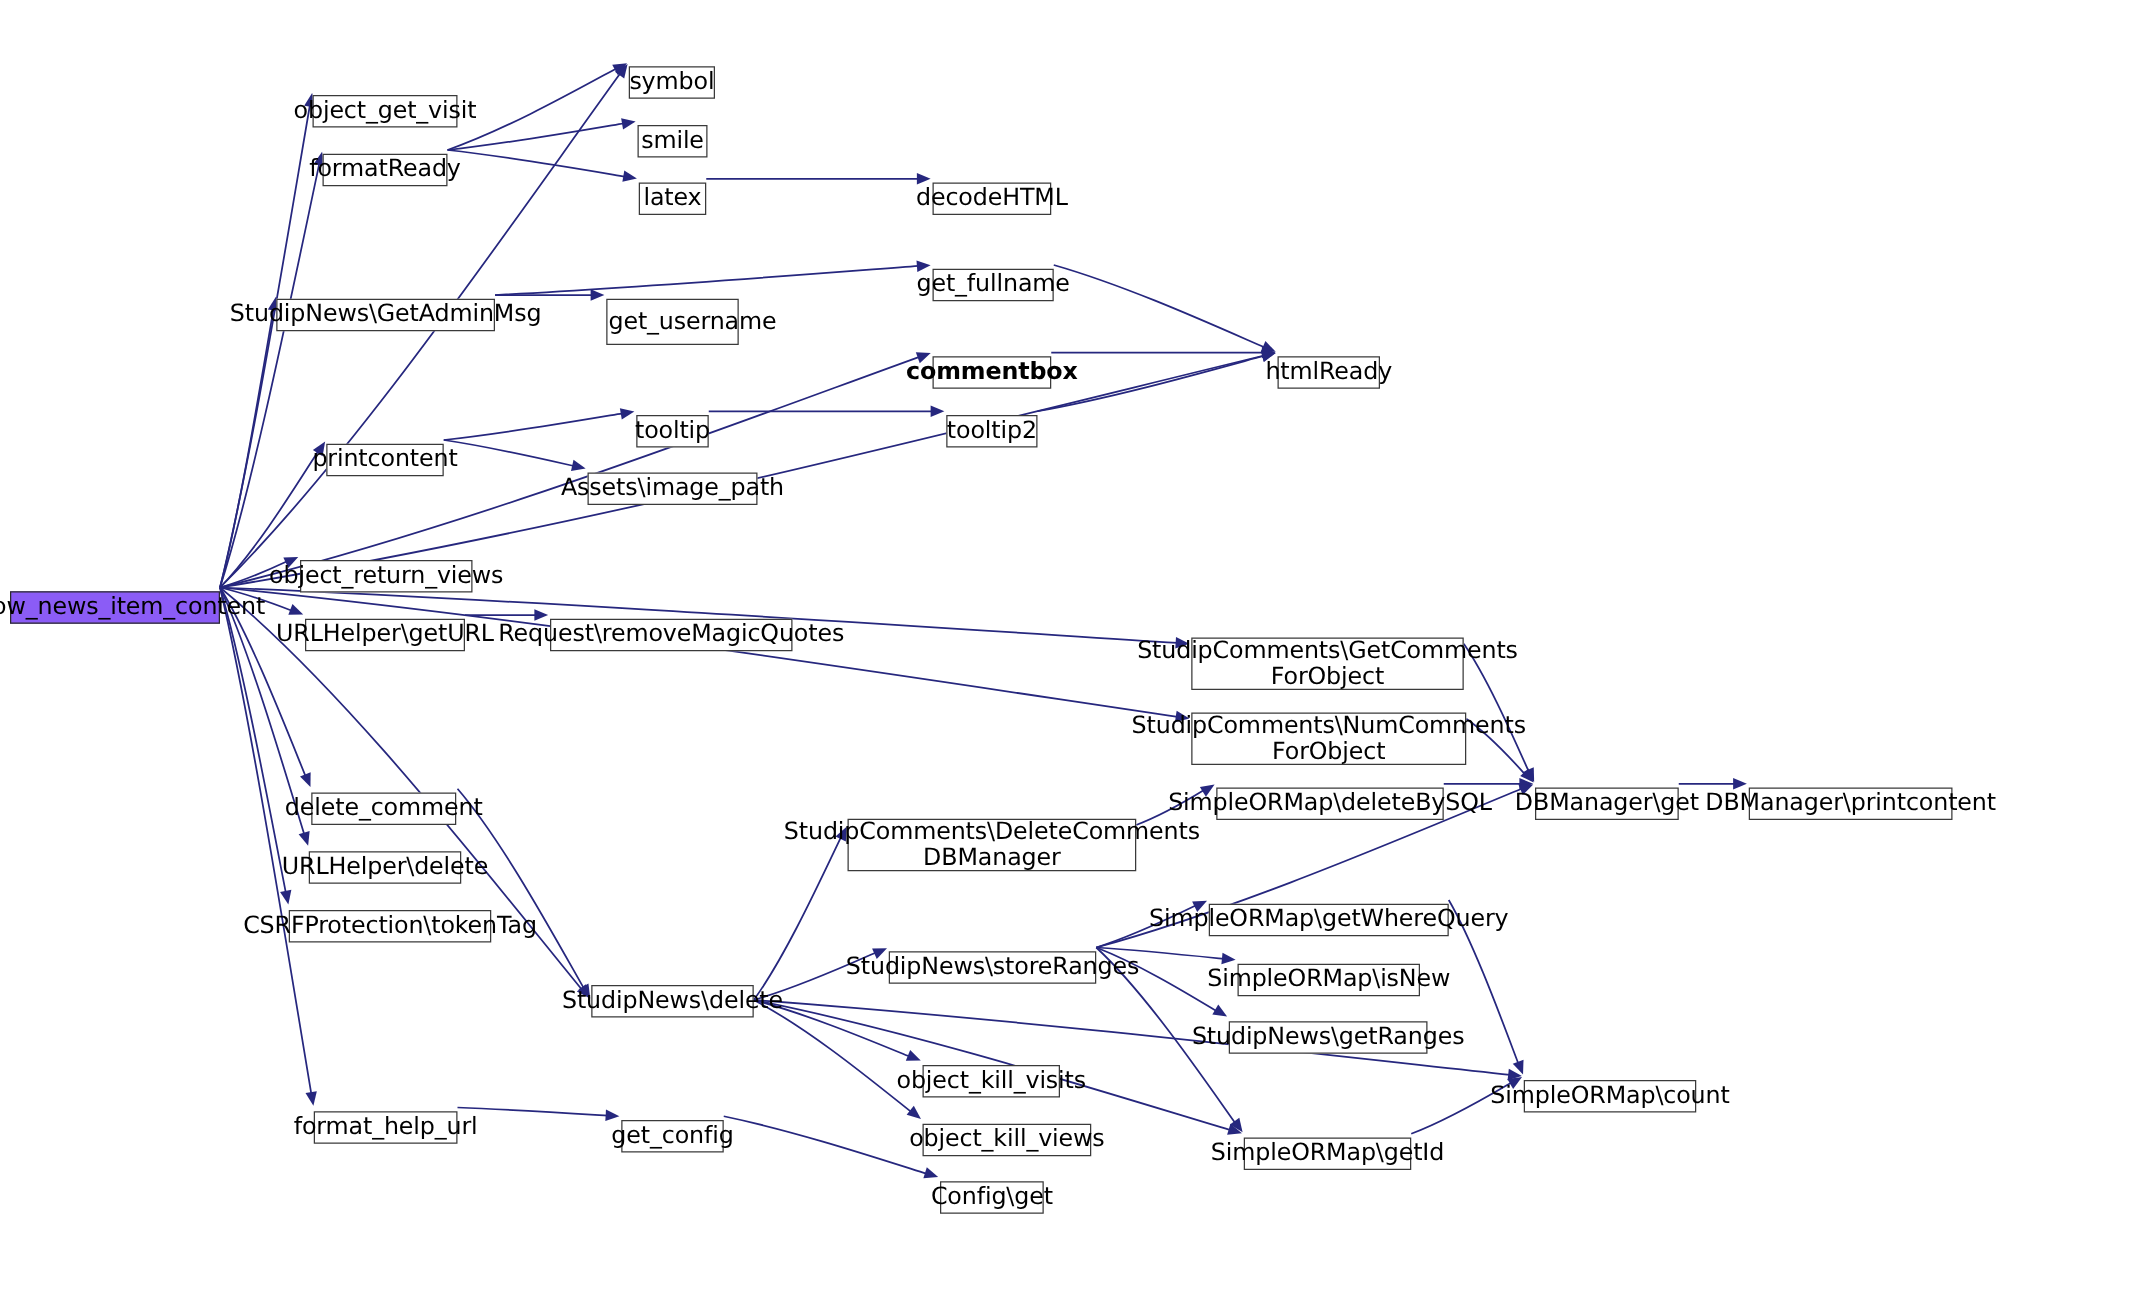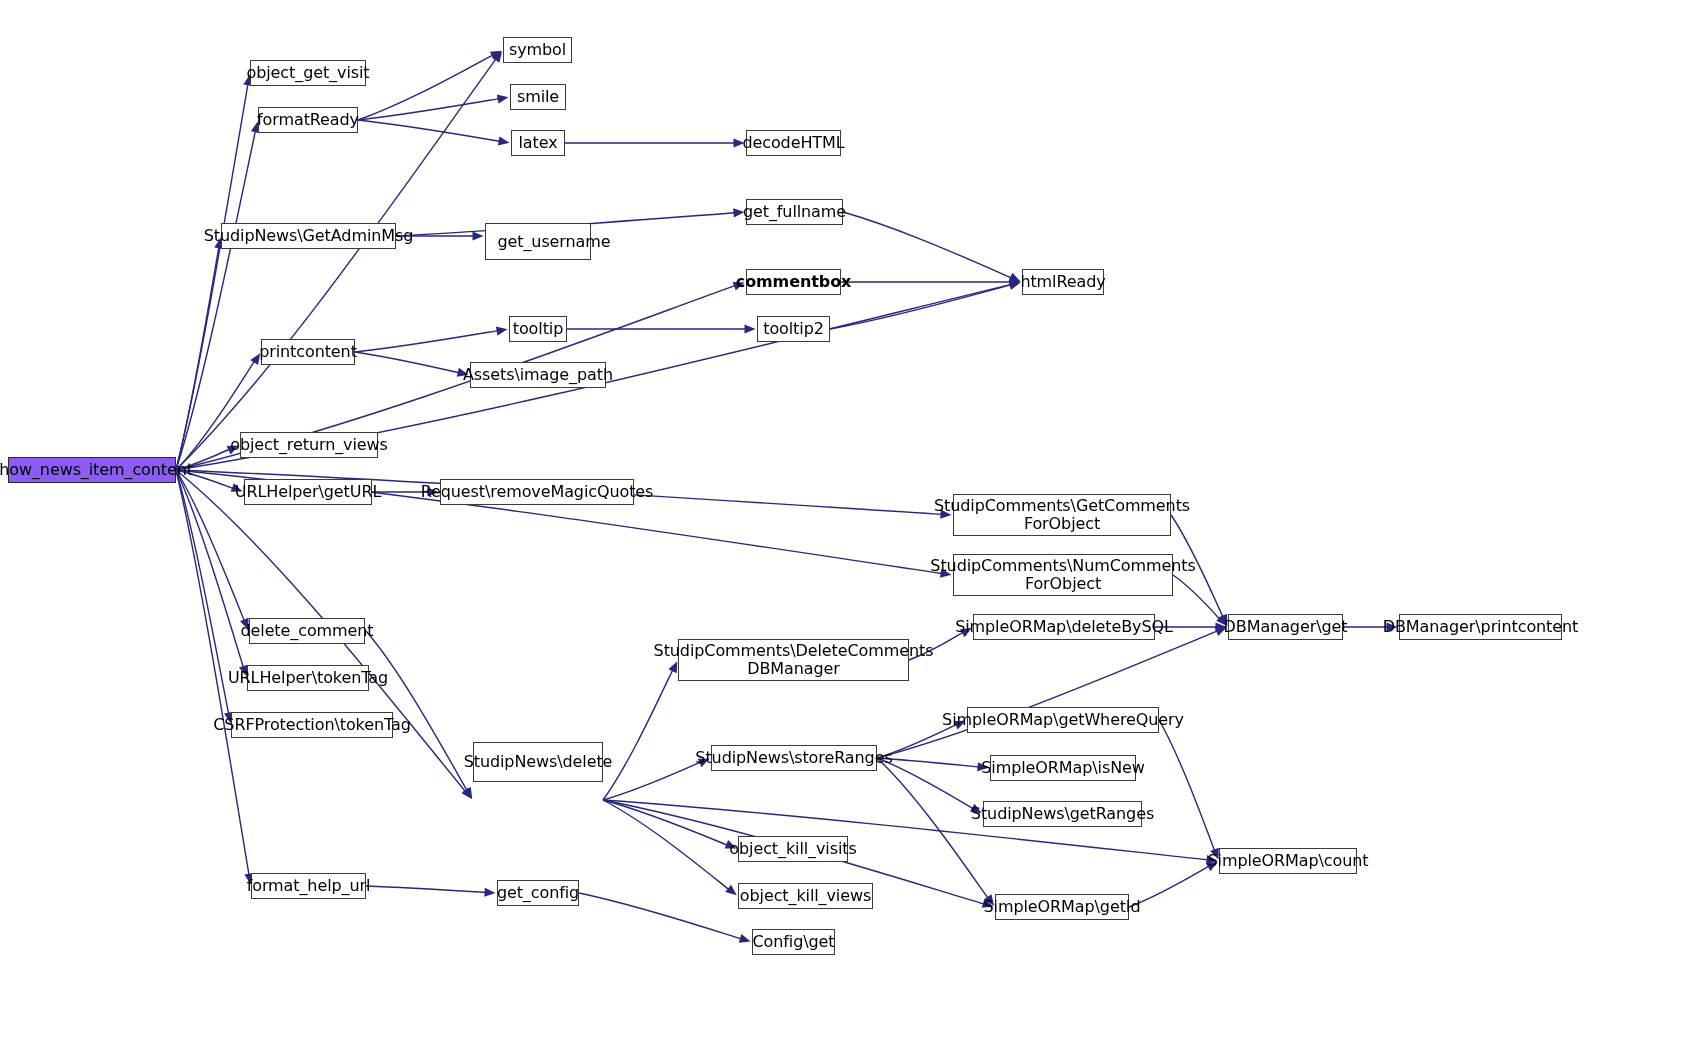--- a/index.html
+++ b/index.html
@@ -24,25 +24,26 @@
   .node {
     position: absolute;
     box-sizing: border-box;
     border: 1px solid #3a3a3a;
     background: #ffffff;
     color: #000000;
     display: flex;
     align-items: center;
     justify-content: center;
     text-align: center;
-    font-size: 16px;
+    font-size: 19px;
     line-height: 1.12;
     white-space: pre-line;
     letter-spacing: -0.1px;
     z-index: 5;
+    margin-top: 16px;
   }
   .node.root {
     background: #8b5cf6;
     border: 1px solid #2b2b2b;
   }
   .edge {
     fill: none;
     stroke: #26277e;
     stroke-width: 1.4px;
   }
@@ -180,26 +181,26 @@
       <div class="node" style="left: 953px; top: 494px; width: 218px; height: 42px;">StudipComments\GetComments
 ForObject</div>
       <div class="node" style="left: 953px; top: 554px; width: 220px; height: 42px;">StudipComments\NumComments
 ForObject</div>
       <div class="node" style="left: 973px; top: 614px; width: 182px; height: 26px;">SimpleORMap\deleteBySQL</div>
       <div class="node" style="left: 1228px; top: 614px; width: 115px; height: 26px;">DBManager\get</div>
       <div class="node" style="left: 1399px; top: 614px; width: 163px; height: 26px;">DBManager\printcontent</div>
       <div class="node" style="left: 249px; top: 618px; width: 116px; height: 26px;">delete_comment</div>
       <div class="node" style="left: 678px; top: 639px; width: 231px; height: 42px;">StudipComments\DeleteComments
 DBManager</div>
-      <div class="node" style="left: 247px; top: 665px; width: 122px; height: 26px;">URLHelper\tokenTag</div>
+      <div class="node" style="left: 247px; top: 665px; width: 122px; height: 26px;">URLHelper\delete</div>
       <div class="node" style="left: 967px; top: 707px; width: 192px; height: 26px;">SimpleORMap\getWhereQuery</div>
       <div class="node" style="left: 231px; top: 712px; width: 162px; height: 26px;">CSRFProtection\tokenTag</div>
       <div class="node" style="left: 711px; top: 745px; width: 166px; height: 26px;">StudipNews\storeRanges</div>
       <div class="node" style="left: 990px; top: 755px; width: 146px; height: 26px;">SimpleORMap\isNew</div>
-      <div class="node" style="left: 473px; top: 742px; width: 130px; height: 40px; text-align: center;">StudipNews\delete</div>
+      <div class="node" style="left: 473px; top: 772px; width: 130px; height: 26px; text-align: center;">StudipNews\delete</div>
       <div class="node" style="left: 983px; top: 801px; width: 159px; height: 26px;">StudipNews\getRanges</div>
       <div class="node" style="left: 738px; top: 836px; width: 110px; height: 26px;">object_kill_visits</div>
       <div class="node" style="left: 1219px; top: 848px; width: 138px; height: 26px;">SimpleORMap\count</div>
       <div class="node" style="left: 251px; top: 873px; width: 115px; height: 26px;">format_help_url</div>
       <div class="node" style="left: 497px; top: 880px; width: 82px; height: 26px;">get_config</div>
       <div class="node" style="left: 738px; top: 883px; width: 135px; height: 26px;">object_kill_views</div>
       <div class="node" style="left: 995px; top: 894px; width: 134px; height: 26px;">SimpleORMap\getId</div>
       <div class="node" style="left: 752px; top: 929px; width: 83px; height: 26px;">Config\get</div>
     </div>
 </div>

